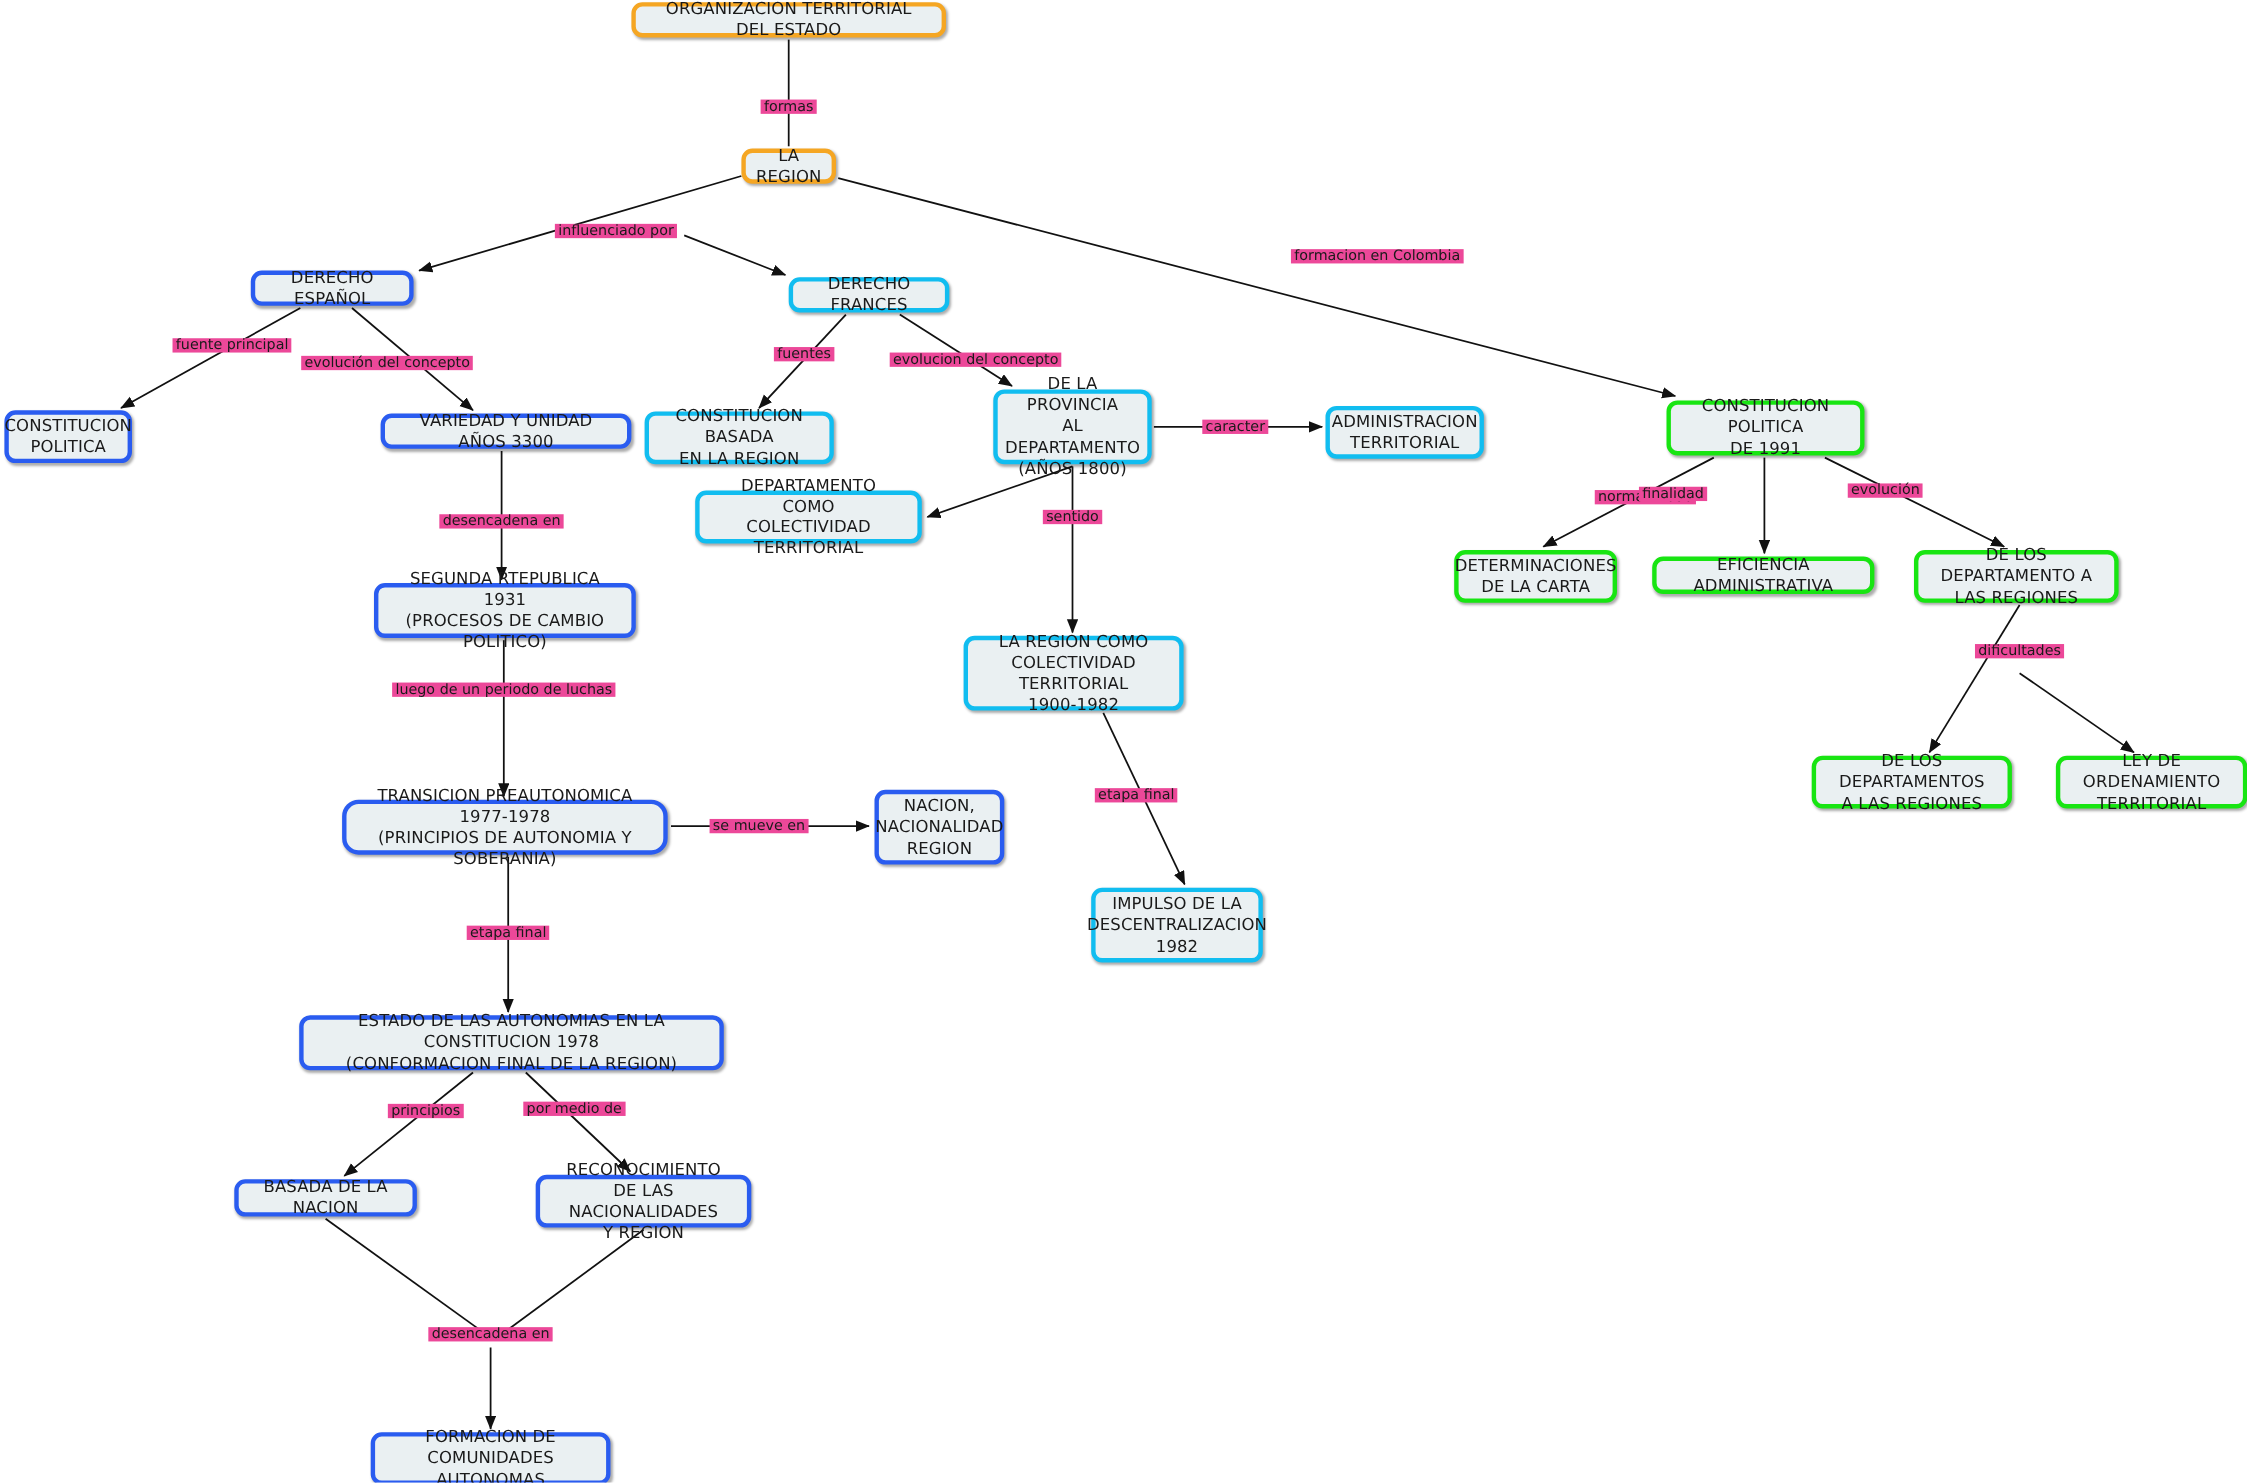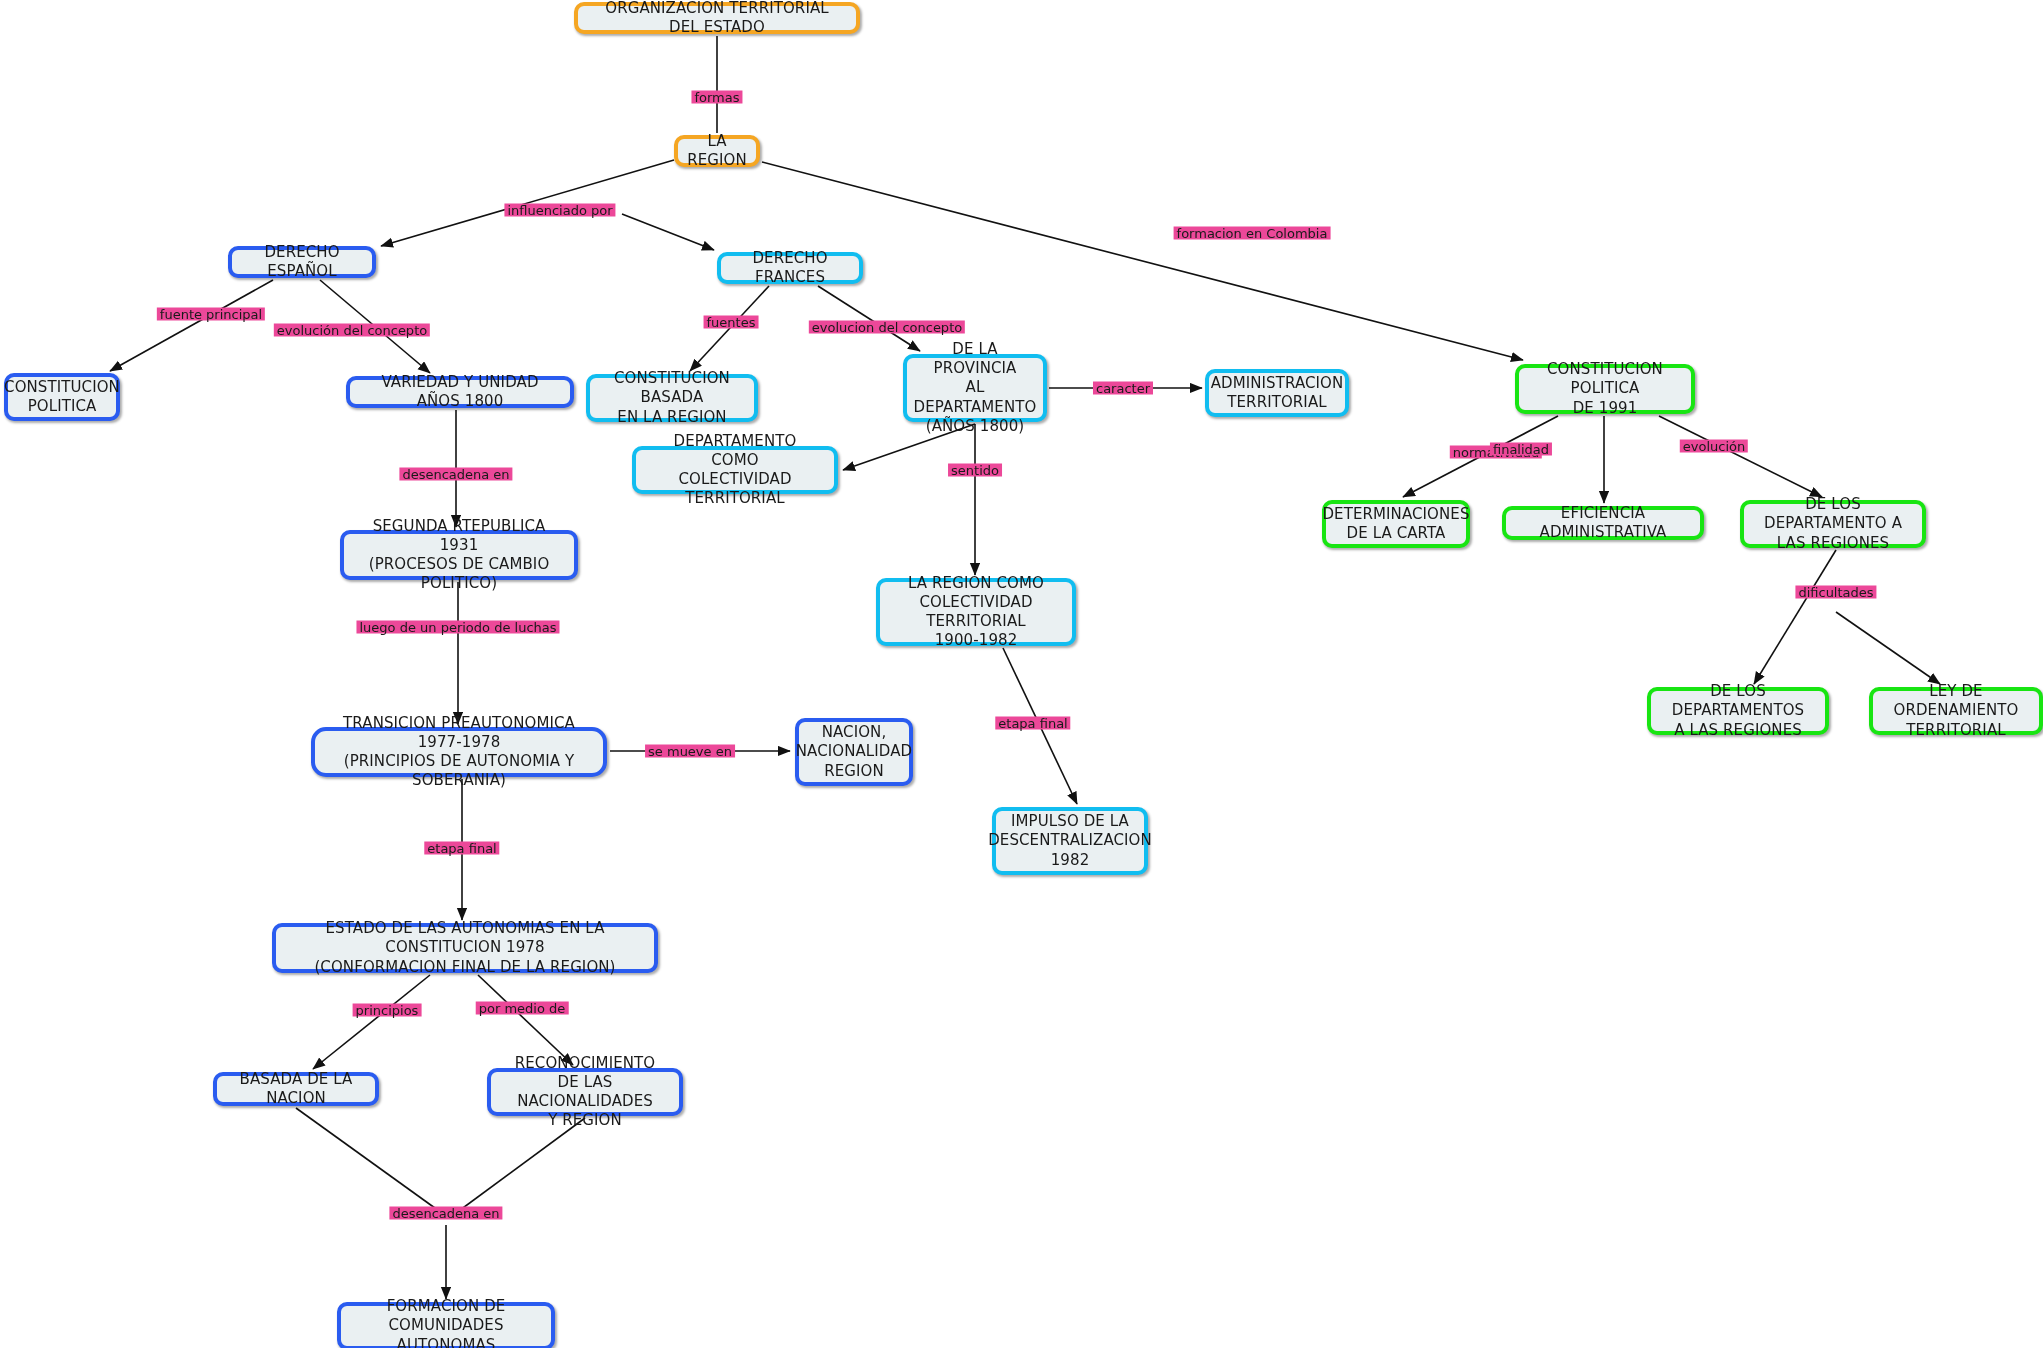--- a/index.html
+++ b/index.html
@@ -99,21 +99,21 @@
         <line x1="446" y1="1225" x2="446" y2="1299" stroke="#111111" stroke-width="1.6" marker-end="url(#arrowhead)"></line>
       </g>
   </svg>
   <div id="nodes">
       <div class="node orange" style="left: 574px; top: 2px; width: 286px; height: 32px;">ORGANIZACION TERRITORIAL DEL ESTADO</div>
       <div class="node orange" style="left: 674px; top: 135px; width: 86px; height: 32px;">LA REGION</div>
       <div class="node blue" style="left: 228px; top: 246px; width: 148px; height: 32px;">DERECHO ESPAÑOL</div>
       <div class="node cyan" style="left: 717px; top: 252px; width: 146px; height: 32px;">DERECHO FRANCES</div>
       <div class="node blue" style="left: 4px; top: 373px; width: 116px; height: 48px;">CONSTITUCION
 POLITICA</div>
-      <div class="node blue" style="left: 346px; top: 376px; width: 228px; height: 32px;">VARIEDAD Y UNIDAD AÑOS 1800</div>
+      <div class="node blue" style="left: 346px; top: 376px; width: 228px; height: 32px;">VARIEDAD Y UNIDAD AÑOS 3300</div>
       <div class="node cyan" style="left: 586px; top: 374px; width: 172px; height: 48px;">CONSTITUCION BASADA
 EN LA REGION</div>
       <div class="node cyan" style="left: 903px; top: 354px; width: 144px; height: 68px;">DE LA PROVINCIA
 AL DEPARTAMENTO
 (AÑOS 1800)</div>
       <div class="node cyan" style="left: 1205px; top: 369px; width: 144px; height: 48px;">ADMINISTRACION
 TERRITORIAL</div>
       <div class="node green" style="left: 1515px; top: 364px; width: 180px; height: 50px;">CONSTITUCION POLITICA
 DE 1991</div>
       <div class="node cyan" style="left: 632px; top: 446px; width: 206px; height: 48px;">DEPARTAMENTO COMO

